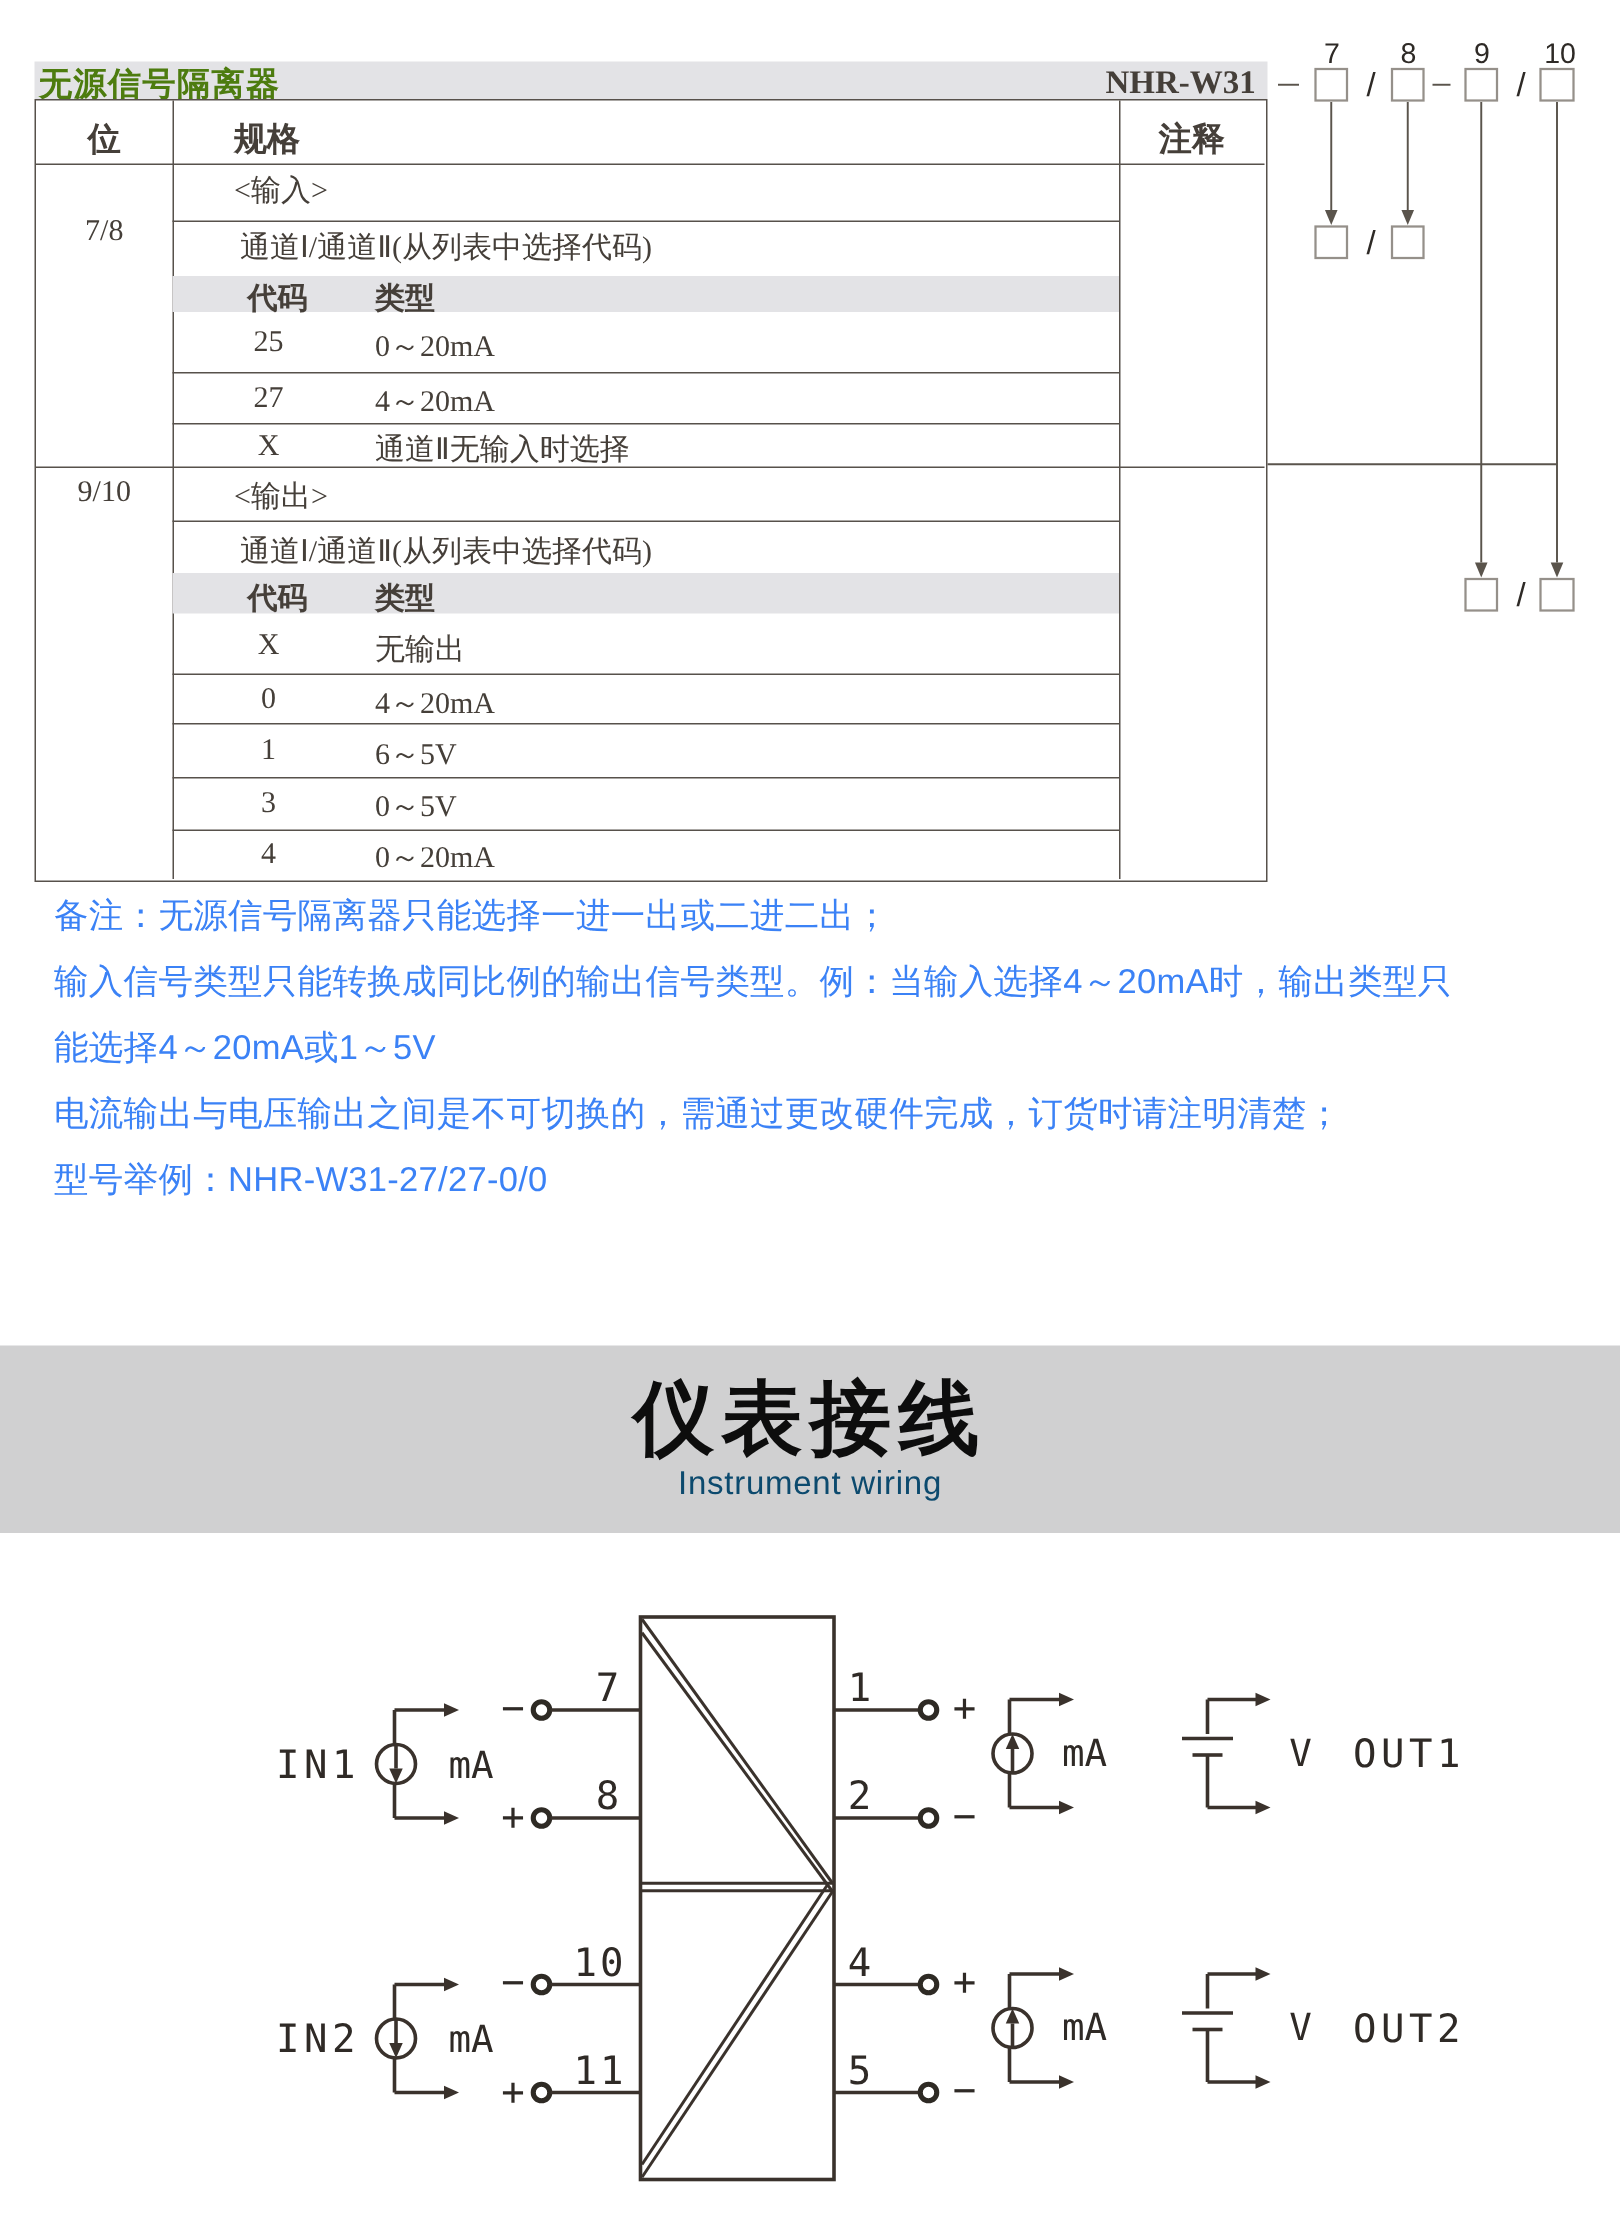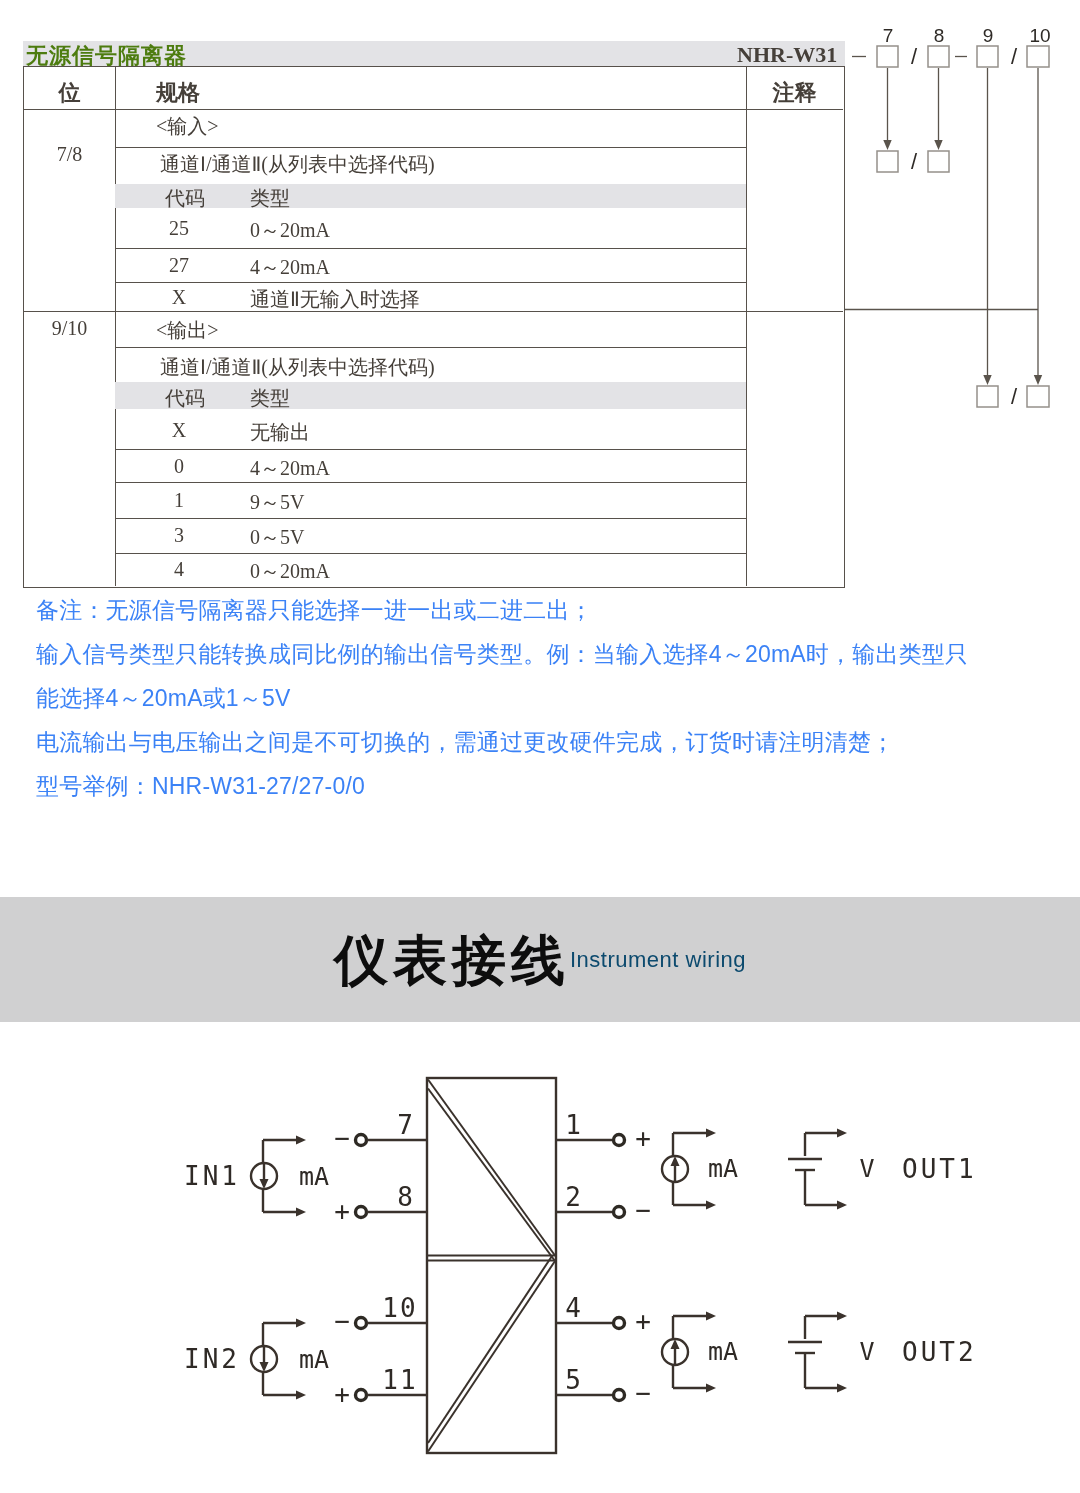--- a/index.html
+++ b/index.html
@@ -8,27 +8,27 @@
   
   #title-band{position:absolute;left:23px;top:41px;width:822px;height:25px;background:#e3e3e6;}
   #table-title{position:absolute;left:3px;top:0px;font-size:22px;font-weight:bold;color:#4d7c0f;letter-spacing:1px;}
   #model-code{position:absolute;left:714px;top:1px;font-size:22px;font-weight:bold;color:#453f39;}
   #spec-frame{position:absolute;left:23px;top:66px;width:822px;height:522px;border:1.4px solid #57514b;box-sizing:border-box;}
   .vline{position:absolute;width:1.4px;background:#57514b;}
   .hline{position:absolute;height:1.4px;background:#57514b;}
   .grayband{position:absolute;left:91px;width:631px;background:#e3e3e6;}
   .t-txt{position:absolute;font-size:20px;color:#453f39;white-space:nowrap;}
   .t-hdr{font-size:22px;font-weight:bold;}
-  .t-bold{font-weight:normal;}
+  .t-bold{font-weight:bold;}
   .t-center{text-align:center;}
   
   #notes{position:absolute;left:36px;top:588px;width:1020px;font-family:"Liberation Sans",sans-serif;}
   #notes p{margin:0;height:44px;display:flex;align-items:center;font-size:23px;font-weight:500;color:#3b82f6;letter-spacing:0.2px;white-space:nowrap;}
   
-  #banner{position:absolute;left:0;top:897px;width:1080px;height:125px;background:#d0d0d1;display:flex;flex-direction:row;align-items:center;justify-content:center;font-family:"Liberation Sans",sans-serif;}
+  #banner{position:absolute;left:0;top:897px;width:1080px;height:125px;background:#d0d0d1;display:flex;flex-direction:column;align-items:center;justify-content:center;font-family:"Liberation Sans",sans-serif;}
   #banner-title{font-size:54px;font-weight:800;color:#0d0d0d;letter-spacing:5px;line-height:58px;}
   #banner-sub{font-size:22px;color:#0c4a6e;margin-top:1px;letter-spacing:0.5px;}
   
   svg{position:absolute;overflow:visible;}
   .wire{stroke:#3a322c;stroke-width:2.4;fill:none;}
   .thin{stroke:#3a322c;stroke-width:2;fill:none;}
   .ring{fill:#ffffff;stroke:#2e2archive824;stroke-width:3.4;}
   .dtext{font-family:"DejaVu Sans Mono",monospace;fill:#2f2a26;}
   .head{fill:#3a322c;}
   .obox{fill:none;stroke:#95908a;stroke-width:1.5;}
@@ -86,21 +86,21 @@
     <div class="t-txt t-center" style="left:0;top:250px;width:91px;">9/10</div>
     <div class="t-txt" style="left:132px;top:250px;">&lt;输出&gt;</div>
     <div class="t-txt" style="left:136px;top:287px;">通道Ⅰ/通道Ⅱ(从列表中选择代码)</div>
     <div class="t-txt t-bold" style="left:141px;top:318px;">代码</div>
     <div class="t-txt t-bold" style="left:226px;top:318px;">类型</div>
     <div class="t-txt t-center" style="left:120px;top:352px;width:70px;">X</div>
     <div class="t-txt" style="left:226px;top:352px;">无输出</div>
     <div class="t-txt t-center" style="left:120px;top:388px;width:70px;">0</div>
     <div class="t-txt" style="left:226px;top:388px;">4～20mA</div>
     <div class="t-txt t-center" style="left:120px;top:422px;width:70px;">1</div>
-    <div class="t-txt" style="left:226px;top:422px;">9～5V</div>
+    <div class="t-txt" style="left:226px;top:422px;">6～5V</div>
     <div class="t-txt t-center" style="left:120px;top:457px;width:70px;">3</div>
     <div class="t-txt" style="left:226px;top:457px;">0～5V</div>
     <div class="t-txt t-center" style="left:120px;top:491px;width:70px;">4</div>
     <div class="t-txt" style="left:226px;top:491px;">0～20mA</div>
   </div>
 
   <svg id="code-svg" style="left:840px;top:20px;" width="230" height="400" viewBox="0 0 230 400">
     <text class="otext" x="48" y="22" font-size="19" text-anchor="middle">7</text>
     <text class="otext" x="99" y="22" font-size="19" text-anchor="middle">8</text>
     <text class="otext" x="148" y="22" font-size="19" text-anchor="middle">9</text>

